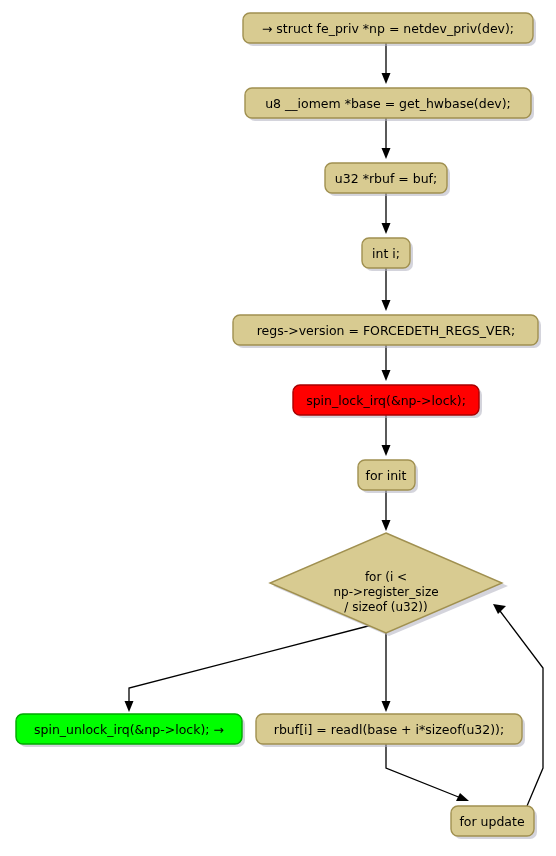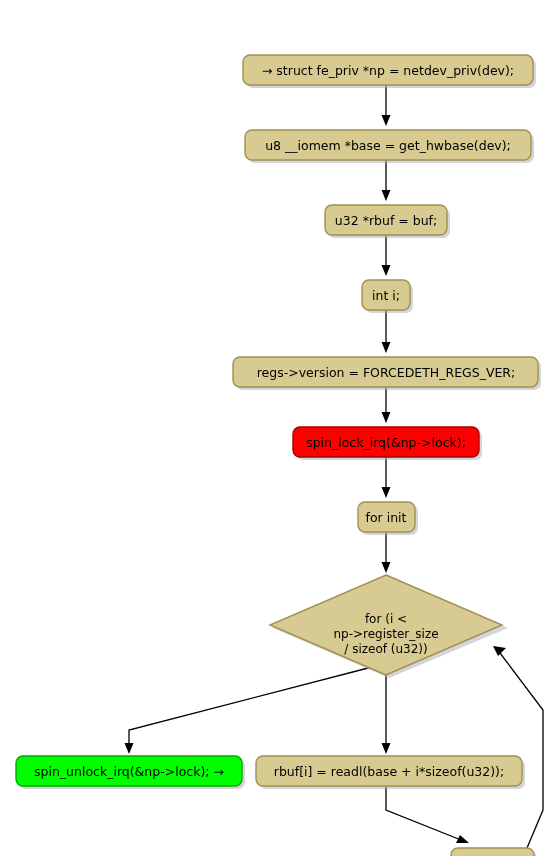--- a/index.html
+++ b/index.html
@@ -10,21 +10,20 @@
   body {
     width: 556px;
     height: 856px;
     font-family: "DejaVu Sans", sans-serif;
     overflow: hidden;
   }
   #flow-root {
     position: relative;
     width: 556px;
     height: 744px;
-    margin-top: 42px;
   }
   svg#flow-svg {
     display: block;
     width: 556px;
     height: 856px;
   }
   .node-text {
     font-family: "DejaVu Sans", sans-serif;
     font-size: 12.5px;
     fill: #000000;

